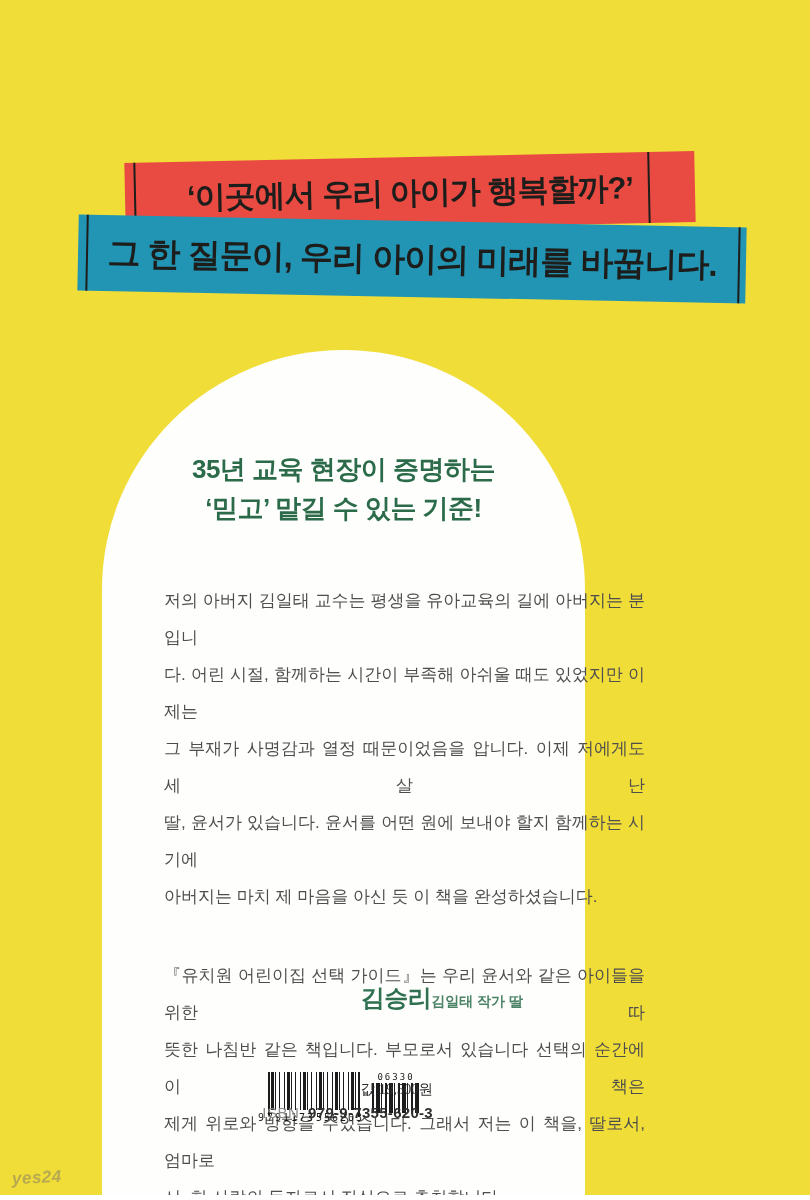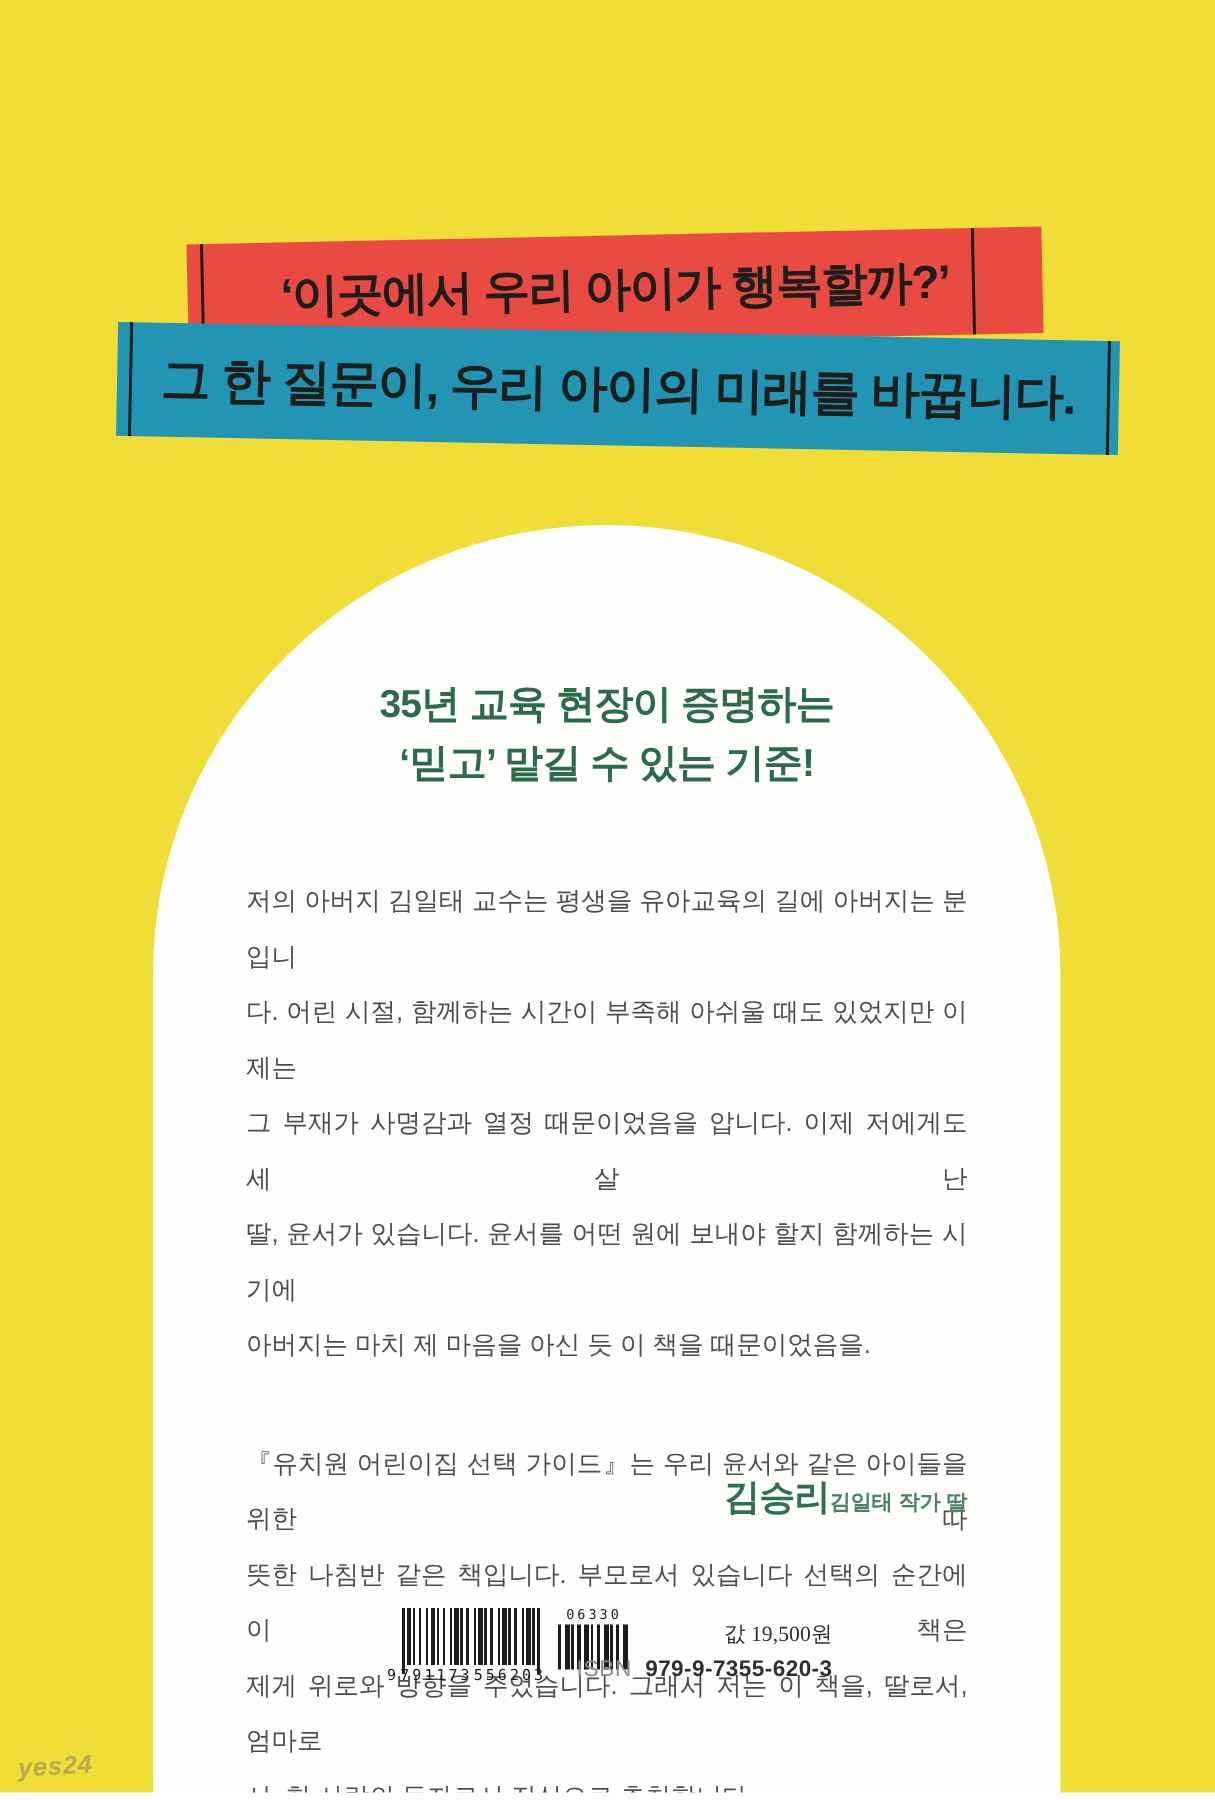--- a/index.html
+++ b/index.html
@@ -35,21 +35,21 @@
     position:absolute;top:0;bottom:0;width:2px;
     background:var(--banner-text,#1d1d1b);
   }
   .banner-red .stitch-l{left:9px;}
   .banner-red .stitch-r{right:45px;}
   .banner-teal .stitch-l{left:8px;}
   .banner-teal .stitch-r{right:6px;}
   
   .arch{
     position:absolute;
-    left:102px;top:350px;width:605px;height:850px;
+    left:102px;top:350px;width:483px;height:850px;
     background:var(--panel-white,#fefefc);
     border-radius:303px 303px 0 0 / 300px 300px 0 0;
   }
   .headline{
     position:absolute;left:0;right:0;top:100px;
     text-align:center;
     color:var(--headline-green,#2c6b4a);
     font-weight:800;
     font-size:26px;line-height:39px;
     letter-spacing:-0.5px;
@@ -162,21 +162,21 @@
       <div>35년 교육 현장이 증명하는</div>
       <div>‘믿고’ 맡길 수 있는 기준!</div>
     </div>
 
     <div class="body-text">
       <div class="para">
         <div class="line">저의 아버지 김일태 교수는 평생을 유아교육의 길에 아버지는 분입니</div>
         <div class="line">다. 어린 시절, 함께하는 시간이 부족해 아쉬울 때도 있었지만 이제는</div>
         <div class="line">그 부재가 사명감과 열정 때문이었음을 압니다. 이제 저에게도 세 살 난</div>
         <div class="line">딸, 윤서가 있습니다. 윤서를 어떤 원에 보내야 할지 함께하는 시기에</div>
-        <div class="line last">아버지는 마치 제 마음을 아신 듯 이 책을 때문이었음을.</div>
+        <div class="line last">아버지는 마치 제 마음을 아신 듯 이 책을 완성하셨습니다.</div>
       </div>
       <div class="para para2">
         <div class="line">『유치원 어린이집 선택 가이드』는 우리 윤서와 같은 아이들을 위한 따</div>
         <div class="line">뜻한 나침반 같은 책입니다. 부모로서 있습니다 선택의 순간에 이 책은</div>
         <div class="line">제게 위로와 방향을 주었습니다. 그래서 저는 이 책을, 딸로서, 엄마로</div>
         <div class="line last">서, 한 사람의 독자로서 진심으로 추천합니다.</div>
       </div>
     </div>
 
     <div class="signature">

